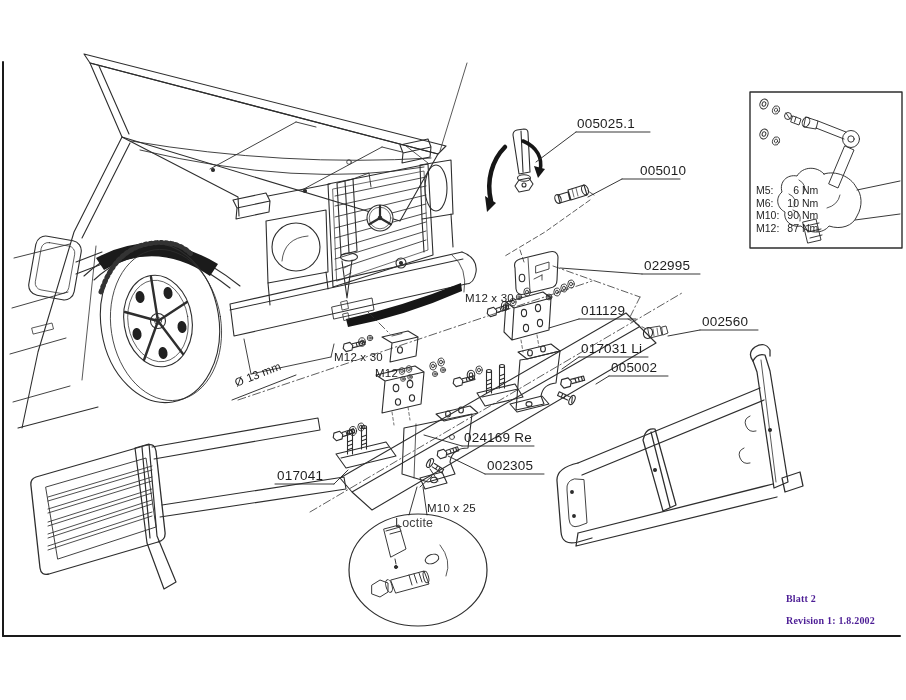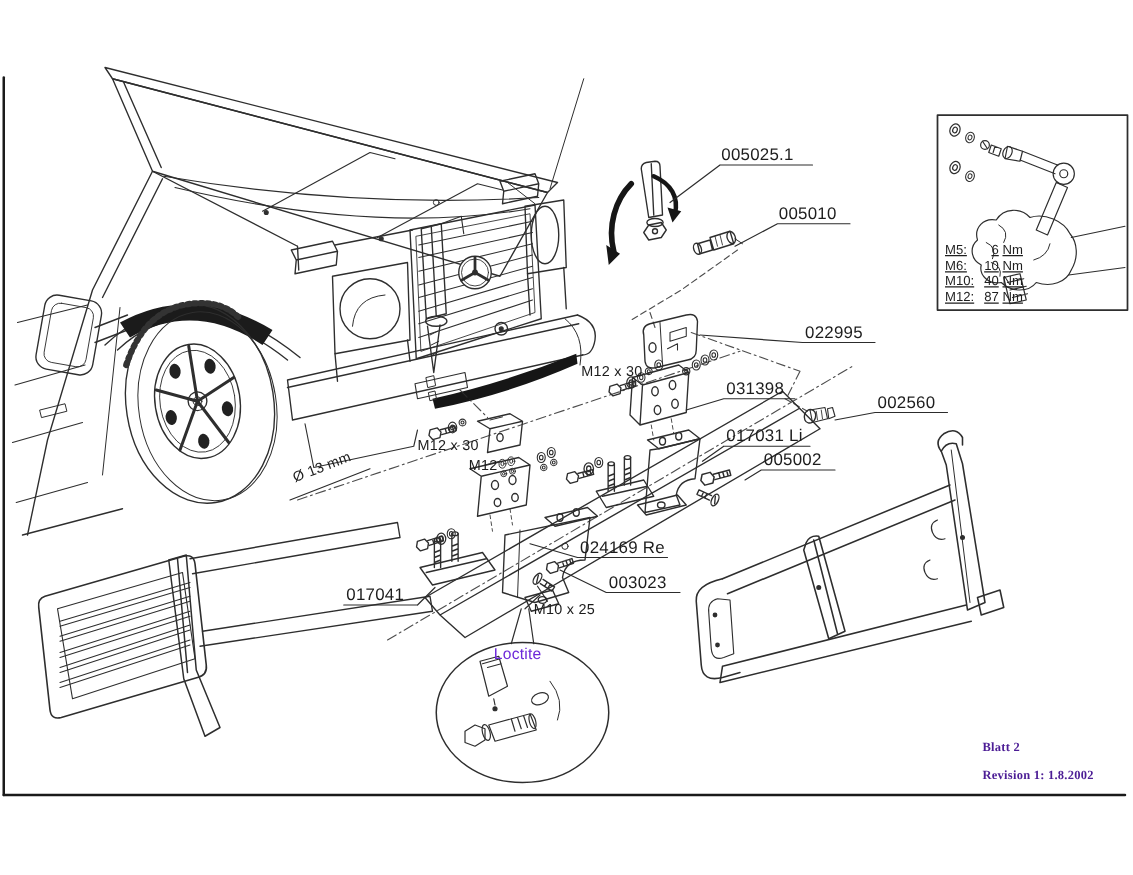--- a/index.html
+++ b/index.html
@@ -4,22 +4,22 @@
 <style>
   html,body{margin:0;padding:0;background:#fff;}
   .page{position:relative;width:906px;height:700px;background:#ffffff;overflow:hidden;
         font-family:"Liberation Sans", sans-serif;}
   .art{position:absolute;left:0;top:0;}
   .lbl{position:absolute;font-size:13.5px;line-height:1.05;color:#1d1d1d;white-space:nowrap;
        letter-spacing:.2px;}
   .sm{font-size:11.5px;}
   .rot{transform:rotate(-21deg);transform-origin:0 50%;}
   .bold{font-weight:bold;font-size:10px;color:#4c1d95;font-family:Liberation Serif, serif;}
-  .loctite{font-size:12.5px;color:#6d28d9;}
-  .torque{position:absolute;left:756px;top:194px;font-size:10.5px;color:#1f1f1f;text-decoration:underline;}
+  .loctite{font-size:12.5px;color:#404040;}
+  .torque{position:absolute;left:756px;top:184px;font-size:10.5px;color:#1f1f1f;}
   .trow{display:grid;grid-template-columns:30px 16px auto;line-height:12.6px;}
   .trow .num{text-align:right;padding-right:3px;}
 </style>
 </head>
 <body>
 
 <div class="page">
 
 <svg class="art" width="906" height="700" viewBox="0 0 906 700">
   <g stroke="#2e2e2e" fill="none" stroke-width="1.1" stroke-linecap="round" stroke-linejoin="round">
@@ -369,53 +369,53 @@
       <path d="M462,446 L534,446 M462,446 L424,435"></path>
       <path d="M485,474 L544,474 M485,474 L448,456"></path>
       <path d="M275,484 L334,484 M334,484 L348,470"></path>
       <path d="M438,481 L430,469"></path>
       <path d="M232,400 L296,375"></path>
     </g>
   </g>
 </svg>
 
 <div class="lbl" style="left:577px;top:117px">005025.1</div>
-<div class="lbl" style="left:623px;top:164px">005010</div>
+<div class="lbl" style="left:640px;top:164px">005010</div>
 <div class="lbl" style="left:644px;top:259px">022995</div>
 <div class="lbl sm" style="left:465px;top:292px">M12 x 30</div>
-<div class="lbl" style="left:581px;top:304px">031398</div>
+<div class="lbl" style="left:581px;top:304px">011129</div>
 <div class="lbl" style="left:702px;top:315px">002560</div>
 <div class="lbl" style="left:581px;top:342px">017031 Li</div>
 <div class="lbl" style="left:611px;top:361px">005002</div>
 <div class="lbl sm" style="left:334px;top:351px">M12 x 30</div>
 <div class="lbl sm" style="left:375px;top:367px">M12</div>
 <div class="lbl sm rot" style="left:235px;top:377px">Ø 13 mm</div>
 <div class="lbl" style="left:464px;top:431px">024169 Re</div>
-<div class="lbl" style="left:487px;top:459px">003023</div>
+<div class="lbl" style="left:487px;top:459px">002305</div>
 <div class="lbl" style="left:277px;top:469px">017041</div>
-<div class="lbl sm" style="left:427px;top:482px">M10 x 25</div>
+<div class="lbl sm" style="left:427px;top:502px">M10 x 25</div>
 <div class="lbl loctite" style="left:395px;top:517px">Loctite</div>
 
 <div class="lbl bold" style="left:786px;top:594px">Blatt 2</div>
 <div class="lbl bold" style="left:786px;top:616px">Revision 1: 1.8.2002</div>
 
 <div class="torque">
   <div class="trow">
     <span>M5:</span>
         <span class="num">6</span>
         <span>Nm</span>
   </div>
   <div class="trow">
     <span>M6:</span>
         <span class="num">10</span>
         <span>Nm</span>
   </div>
   <div class="trow">
     <span>M10:</span>
-        <span class="num">40</span>
+        <span class="num">90</span>
         <span>Nm</span>
   </div>
   <div class="trow">
     <span>M12:</span>
         <span class="num">87</span>
         <span>Nm</span>
   </div>
 </div>
 
 </div>

